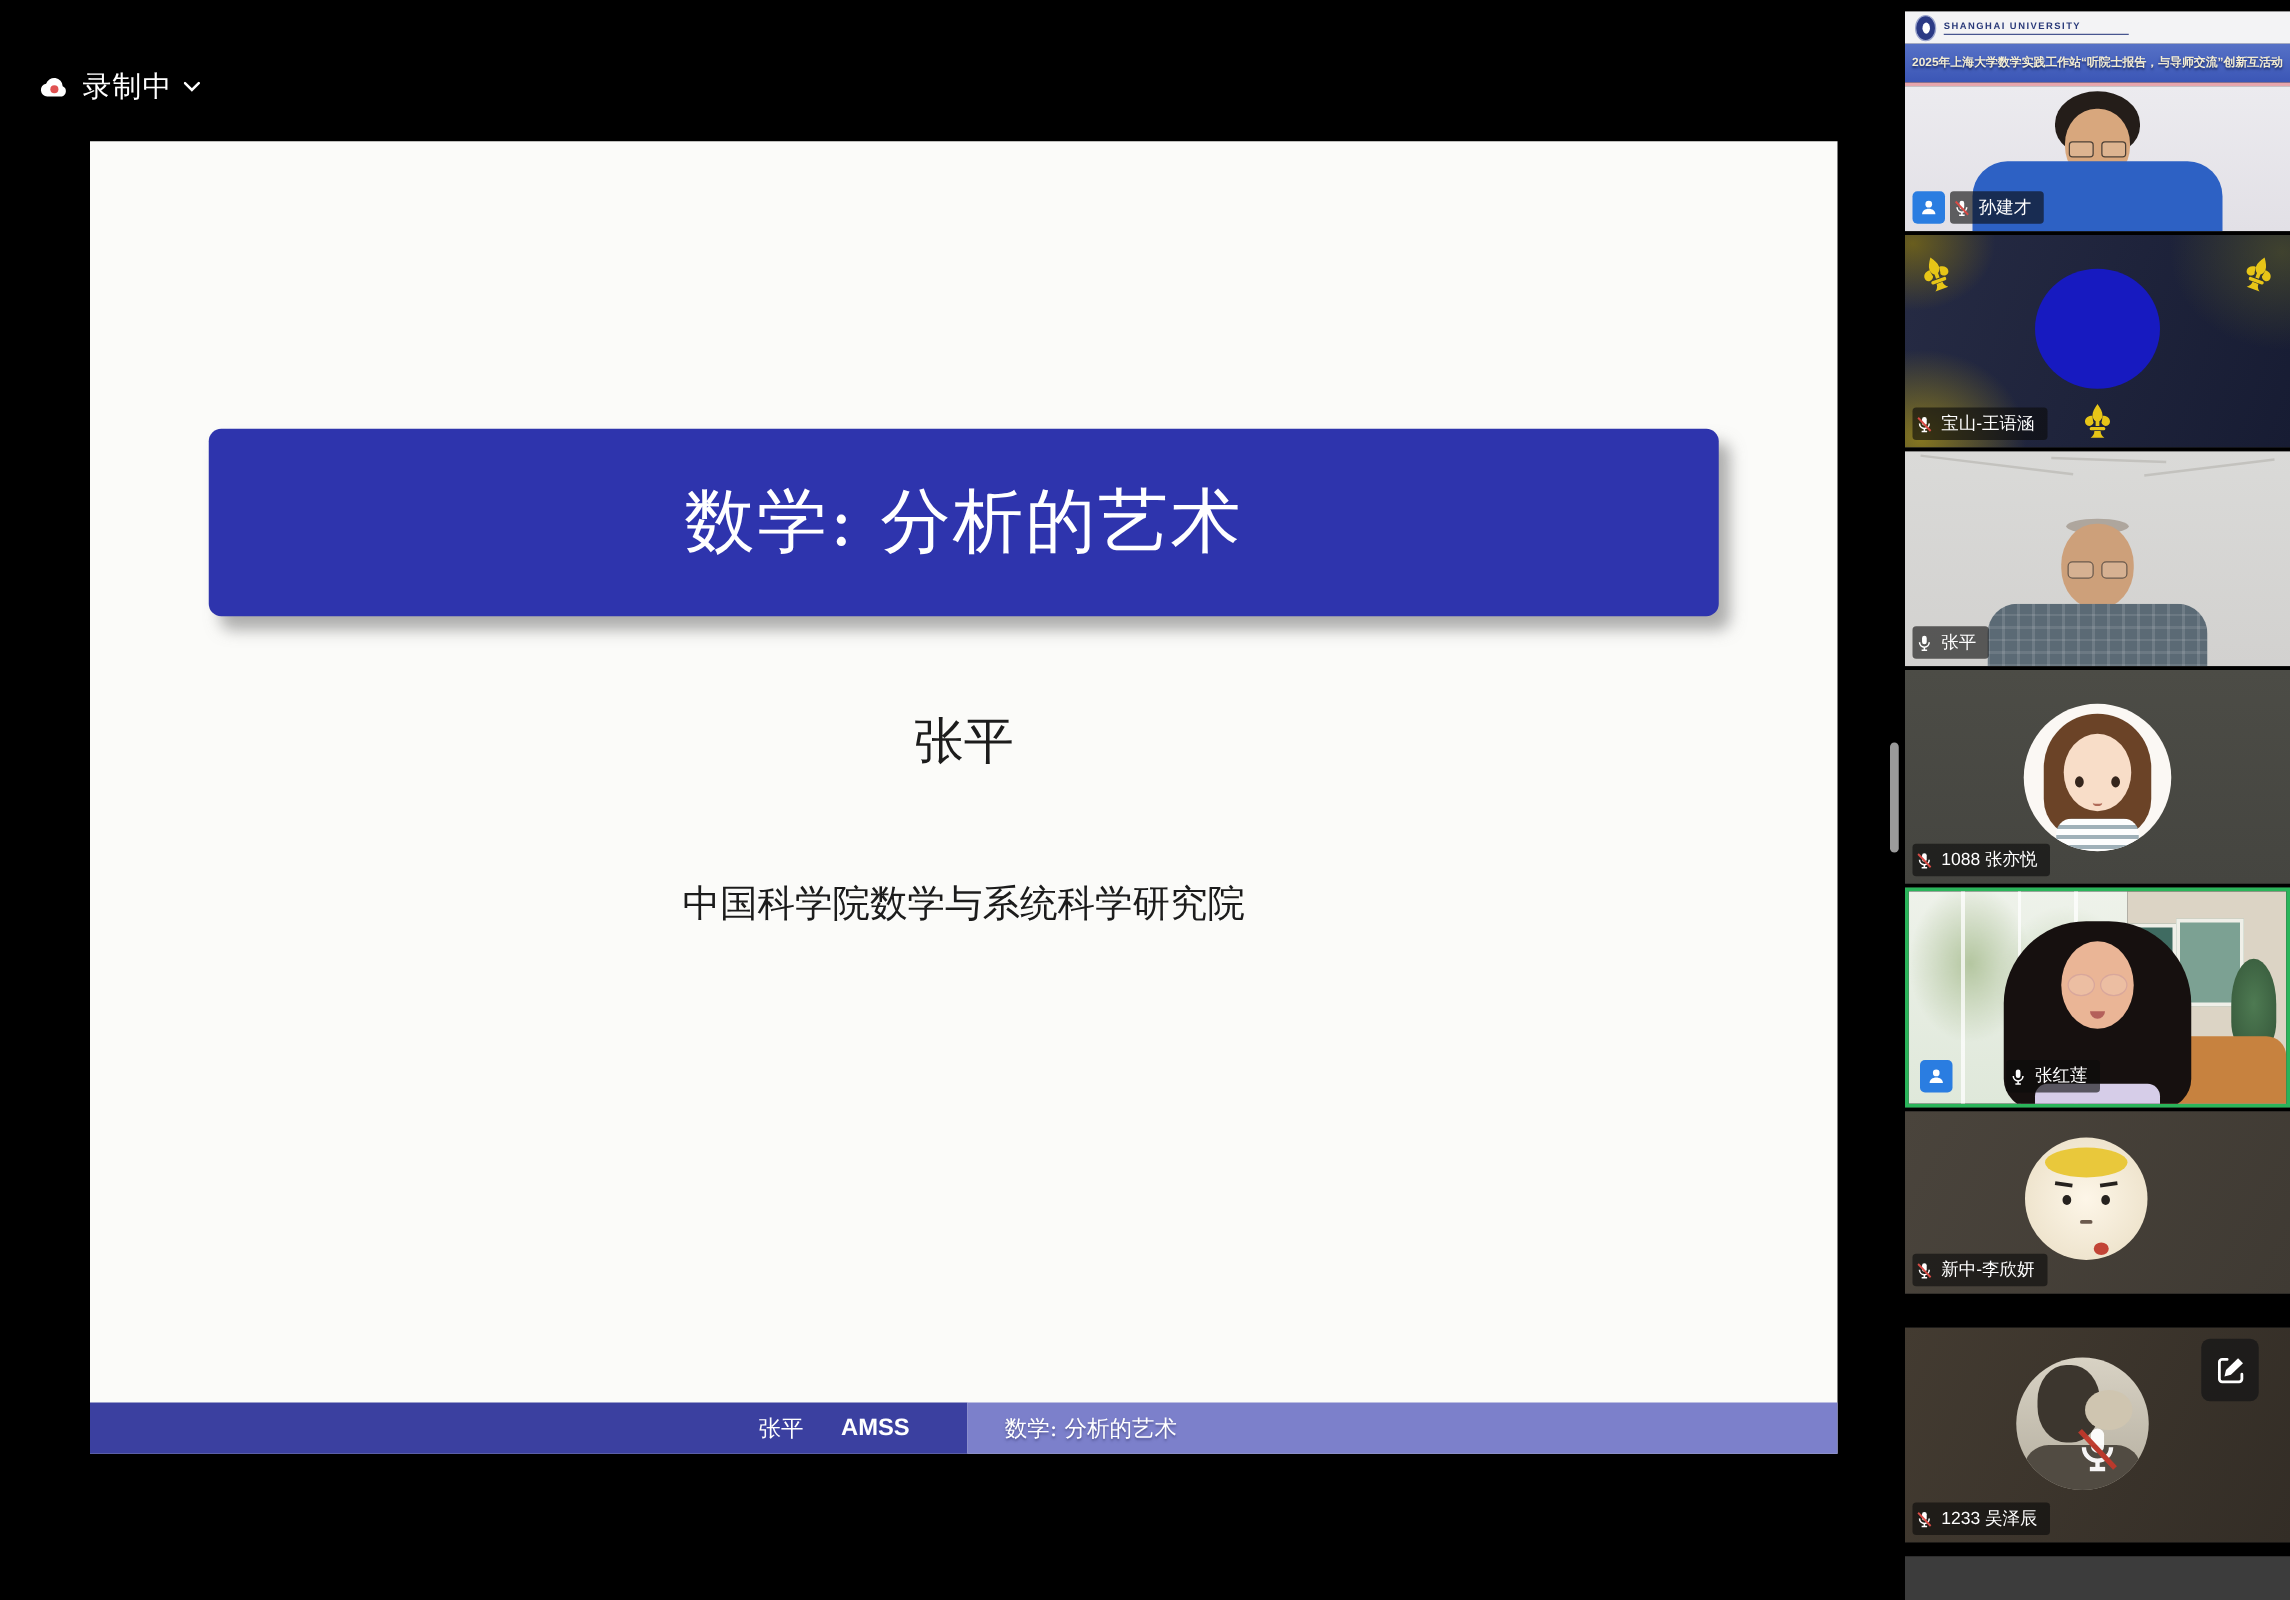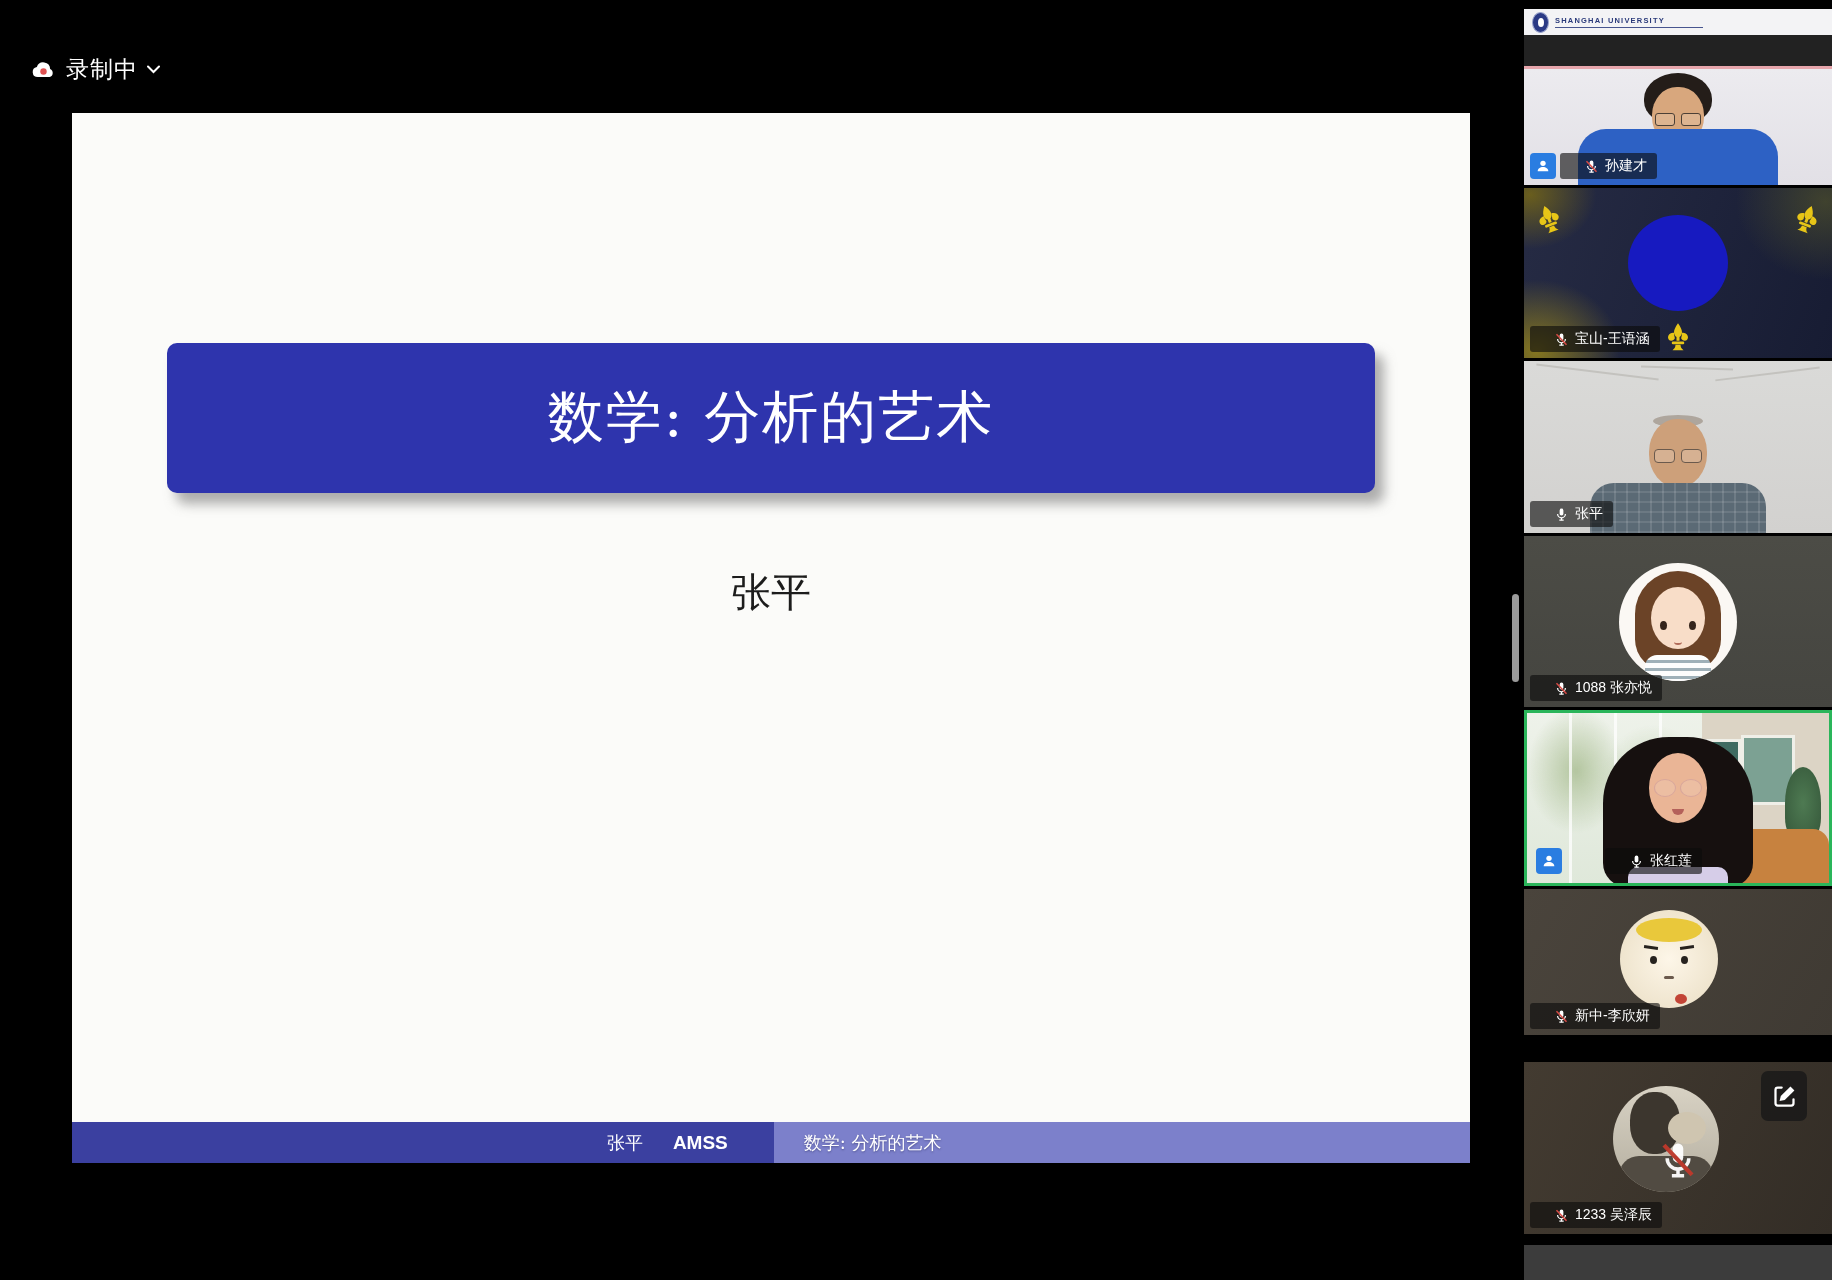--- a/index.html
+++ b/index.html
@@ -24,21 +24,21 @@
   .sf-left .a{font-family:"DejaVu Serif",serif;font-size:18px;}
   .sf-left .b{font-size:19px;font-weight:bold;}
   .sf-right{flex:1;background:#7c80cb;display:flex;align-items:center;padding-left:30px;color:#fff;
       font-family:"DejaVu Serif",serif;font-size:18px;text-shadow:0 1px 2px rgba(40,40,90,.5);}
   
   .tile{position:absolute;left:1524px;width:308px;overflow:hidden;background:#222;}
   .tile.speaking{border:3px solid #2ab55a;box-sizing:border-box;}
   .name-row{position:absolute;left:6px;bottom:6px;display:flex;align-items:center;gap:4px;z-index:9;}
   .badge{width:26px;height:26px;border-radius:4px;background:#2a7de1;display:flex;align-items:center;justify-content:center;}
   .pill{height:26px;background:rgba(12,12,12,.62);border-radius:3px;display:flex;align-items:center;
-      gap:6px;padding:0 10px 0 24px;color:#fff;font-size:14px;white-space:nowrap;}
+      gap:6px;padding:0 10px 0 2px;color:#fff;font-size:14px;white-space:nowrap;}
   
   .t1-head{position:absolute;top:0;left:0;right:0;height:26px;background:#f3f3f5;display:flex;
       align-items:center;gap:6px;padding-left:8px;}
   .t1-logo{width:15px;height:19px;background:#2b3a85;border-radius:50%;border:1px solid #9aa4cc;
       display:flex;align-items:center;justify-content:center;}
   .t1-logo i{width:6px;height:9px;background:#fff;border-radius:50%;}
   .t1-uni{font-size:7.5px;font-weight:bold;color:#2a3a7a;letter-spacing:1.2px;
       border-bottom:1px solid #47558f;padding:0 38px 2px 0;}
   .t1-banner{position:absolute;top:26px;left:0;right:0;height:31px;
       background:linear-gradient(180deg,#5671c6,#3b56b6);display:flex;align-items:center;justify-content:center;
@@ -159,38 +159,40 @@
   <svg width="13" height="9" viewBox="0 0 13 9">
     <polyline points="1,1.5 6.5,7 12,1.5" fill="none" stroke="#fff" stroke-width="2" stroke-linecap="round"></polyline>
   </svg>
 </div>
 
 <div class="slide">
   <div class="title-banner">
     <span>数学: 分析的艺术</span>
   </div>
   <div class="slide-author">张平</div>
+  <div class="slide-inst">中国科学院数学与系统科学研究院</div>
   <div class="slide-footer">
     <div class="sf-left">
       <span class="a">张平</span>
       <span class="b">AMSS</span>
     </div>
     <div class="sf-right">
       <span>数学: 分析的艺术</span>
     </div>
   </div>
 </div>
 
 <div class="tile" style="top:9px;height:176px;">
   <div class="t1-head">
     <span class="t1-logo">
         <i></i>
       </span>
     <span class="t1-uni">SHANGHAI UNIVERSITY</span>
   </div>
+  <div class="t1-banner">2025年上海大学数学实践工作站“听院士报告，与导师交流”创新互活动</div>
   <div class="t1-pink"></div>
   <div class="t1-wall">
     <div class="t1-hair"></div>
     <div class="t1-face"></div>
     <div class="t1-glass">
         <i></i>
         <i></i>
       </div>
     <div class="t1-shirt"></div>
   </div>

